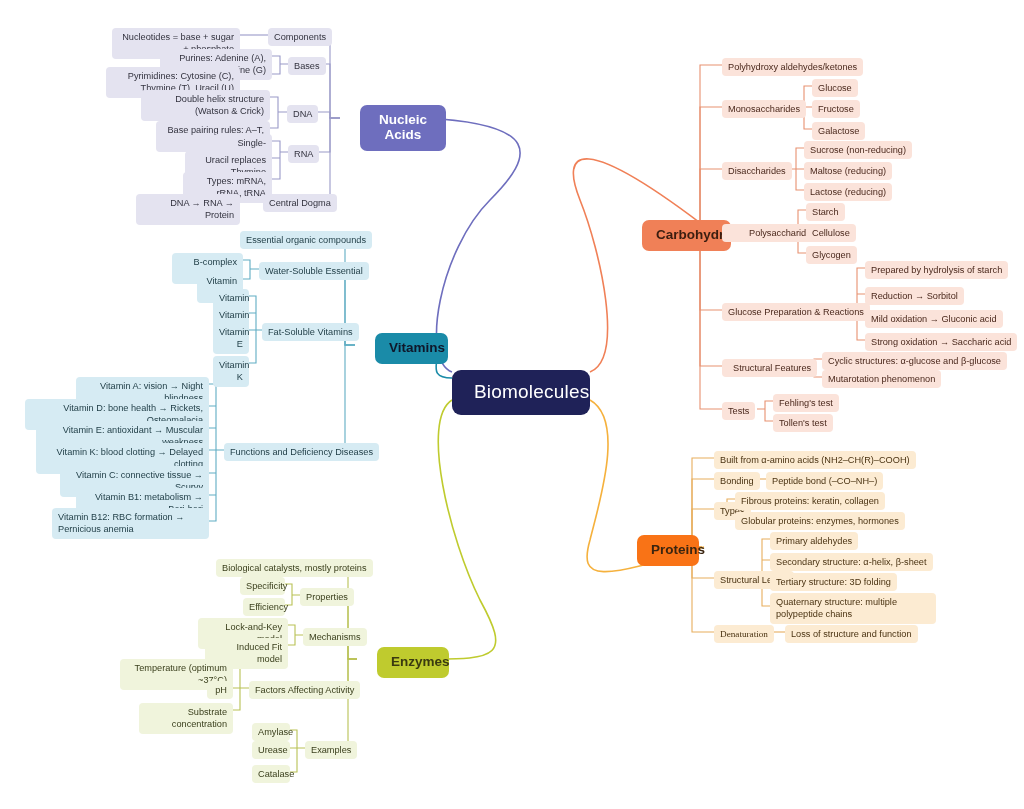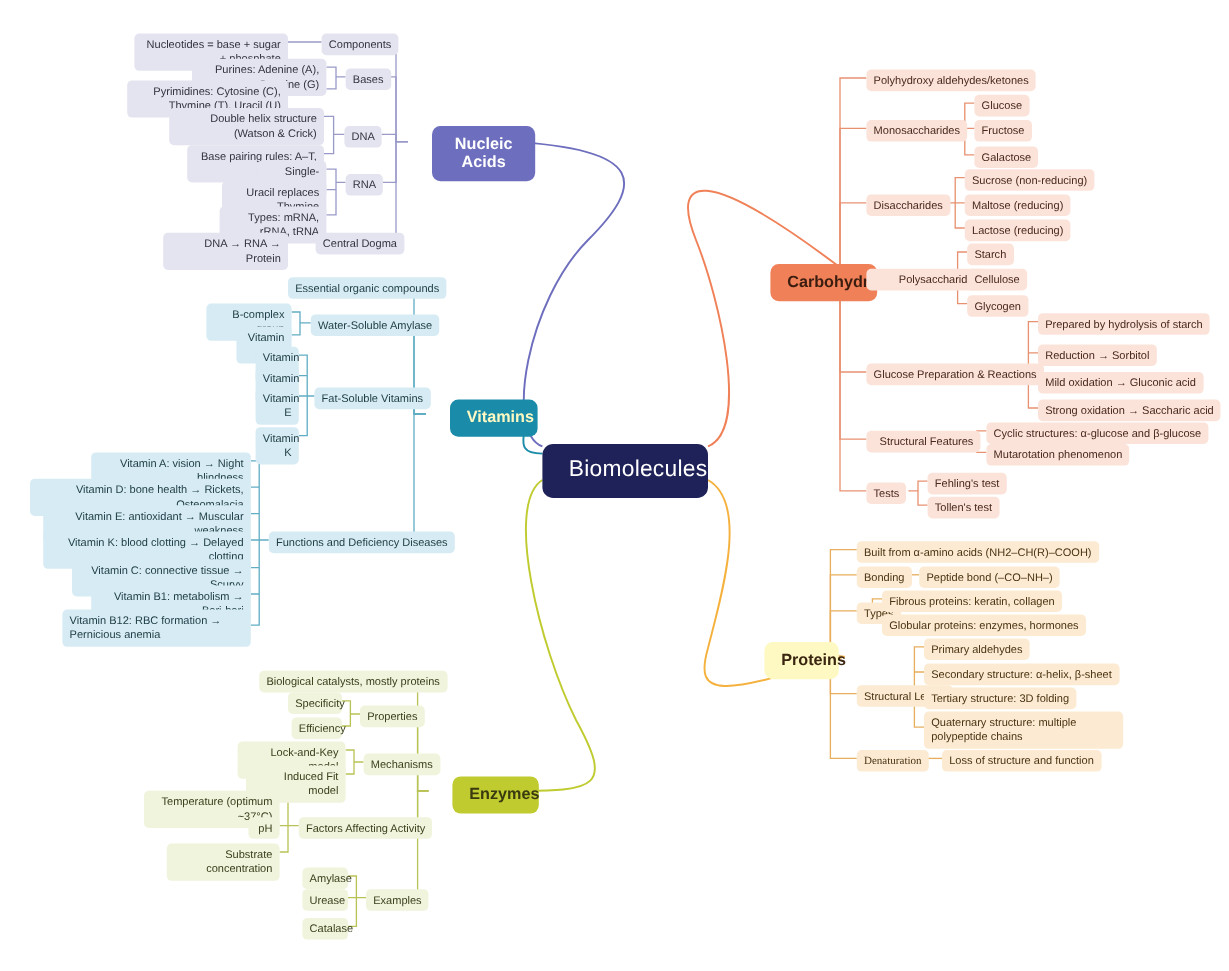--- a/index.html
+++ b/index.html
@@ -19,24 +19,24 @@
     background:#1F2258;color:#ffffff;border-radius:9px;
     font-size:19px;font-weight:400;letter-spacing:.2px;
     padding:12px 22px;text-align:center;line-height:1.1;
   }
   
   .branch{
     border-radius:7px;font-size:13.5px;font-weight:700;
     padding:8px 14px;text-align:center;line-height:1.1;margin-left:20px;
   }
   .b-nucleic{background:#6E6EBE;color:#ffffff;}
-  .b-vitamins{background:#1A8BA8;color:#fef9c3;}
+  .b-vitamins{background:#1A8BA8;color:#0f172a;}
   .b-enzymes{background:#BFCB2E;color:#3a3a10;}
   .b-carbs{background:#F08057;color:#3a1d10;}
-  .b-proteins{background:#fef9c3;color:#3a2510;}
+  .b-proteins{background:#f97316;color:#3a2510;}
 
   
   .leaf{
     border-radius:4px;font-size:9.2px;line-height:1.35;
     padding:3px 6px;color:#2b2b33;
   }
   .t-nucleic{background:#E4E3F0;color:#33333f;}
   .t-vitamins{background:#D6EBF3;color:#1d3b44;}
   .t-enzymes{background:#F0F4DC;color:#3a3f1c;}
   .t-carbs{background:#FBE3DA;color:#4a281c;}
@@ -161,21 +161,21 @@
   <div class="node leaf t-nucleic r" style="left:185px;top:151px;width:87px;">Uracil replaces Thymine</div>
   <div class="node leaf t-nucleic r" style="left:183px;top:172px;width:89px;">Types: mRNA, rRNA, tRNA</div>
 
   <div class="node leaf t-nucleic l" style="left:263px;top:194px;">Central Dogma</div>
   <div class="node leaf t-nucleic r" style="left:136px;top:194px;width:104px;">DNA → RNA → Protein</div>
 
   <div class="node branch b-vitamins" style="left:355px;top:333px;width:73px;">Vitamins</div>
 
   <div class="node leaf t-vitamins l" style="left:240px;top:231px;">Essential organic compounds</div>
 
-  <div class="node leaf t-vitamins l" style="left:259px;top:262px;">Water-Soluble Amylase</div>
+  <div class="node leaf t-vitamins l" style="left:259px;top:262px;">Water-Soluble Essential</div>
   <div class="node leaf t-vitamins r" style="left:172px;top:253px;width:71px;">B-complex group</div>
   <div class="node leaf t-vitamins r" style="left:197px;top:272px;width:46px;">Vitamin C</div>
 
   <div class="node leaf t-vitamins l" style="left:262px;top:323px;">Fat-Soluble Vitamins</div>
   <div class="node leaf t-vitamins r" style="left:213px;top:289px;width:36px;">Vitamin A</div>
   <div class="node leaf t-vitamins r" style="left:213px;top:306px;width:36px;">Vitamin D</div>
   <div class="node leaf t-vitamins r" style="left:213px;top:323px;width:36px;">Vitamin E</div>
   <div class="node leaf t-vitamins r" style="left:213px;top:356px;width:36px;">Vitamin K</div>
 
   <div class="node leaf t-vitamins l" style="left:224px;top:443px;">Functions and Deficiency Diseases</div>

